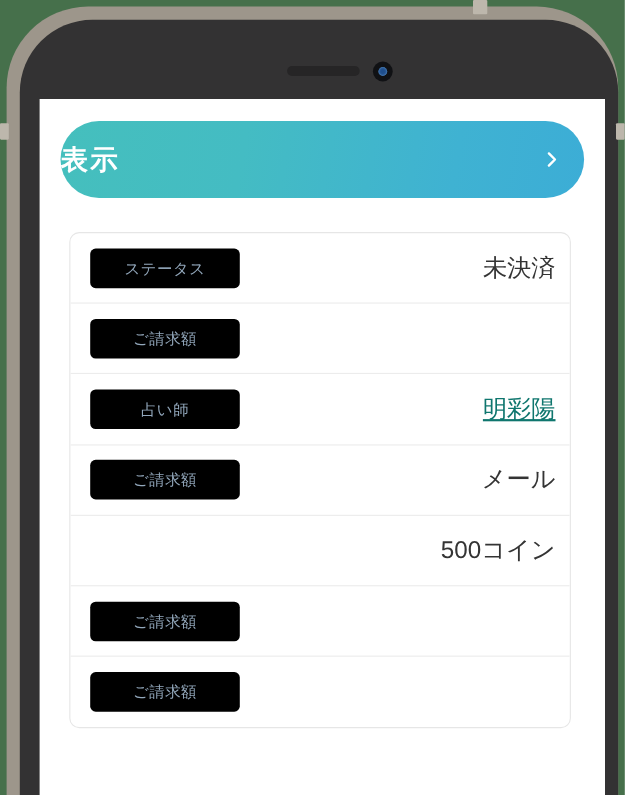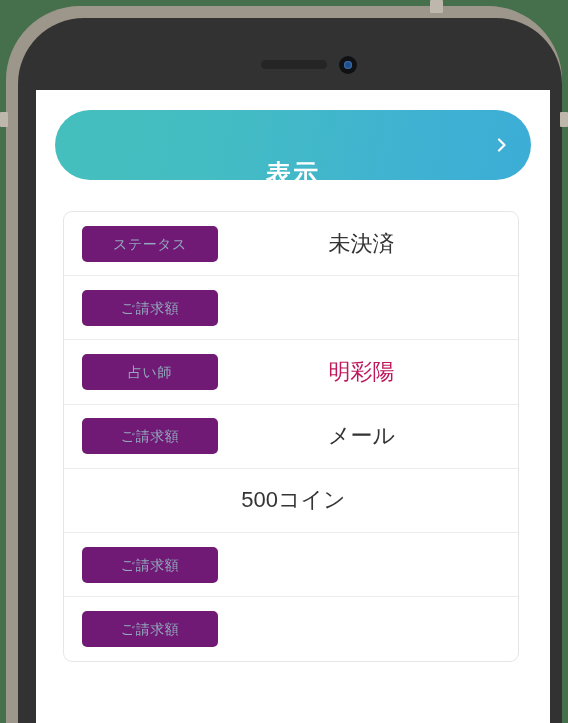--- a/index.html
+++ b/index.html
@@ -104,26 +104,25 @@
     background: linear-gradient(100deg, #45bfbd 0%, #44bcc3 35%, #3fb2d2 75%, #3cadd6 100%);
     color: #ffffff;
     cursor: pointer;
     display: block;
   }
   #display-button-label {
     position: absolute;
     left: 0; right: 0;
     top: 50%;
     transform: translateY(-50%);
-    text-align: center;
+    text-align: left;
     font-size: 25px;
     font-weight: bold;
     letter-spacing: 2px;
     color: #ffffff;
-    margin-top: 28px;
   }
   #chevron-right-icon {
     position: absolute;
     right: 22px;
     top: 50%;
     transform: translateY(-50%);
     width: 14px;
     height: 14px;
     display: block;
   }
@@ -147,40 +146,41 @@
     border-bottom: 1px solid #ececec;
     padding: 0 0 0 18px;
   }
   .detail-row:last-child { border-bottom: none; }
 
   .row-label {
     flex: 0 0 136px;
     height: 36px;
     line-height: 36px;
     border-radius: 5px;
-    background: #701a75;
+    background: #000000;
     color: #93a8bc;
     font-size: 14px;
     text-align: center;
     letter-spacing: 0.5px;
     overflow: hidden;
     white-space: nowrap;
   }
 
   .row-value {
     flex: 1 1 auto;
-    text-align: center;
+    text-align: right;
     padding-right: 13px;
     font-size: 22px;
     color: #343434;
     white-space: nowrap;
   }
 
   .row-value.is-link {
-    color: #be185d;
+    color: #0f766e;
+    text-decoration: underline;
     cursor: pointer;
   }
 </style>
 </head>
 <body>
 
 <div id="phone-frame">
   <div id="phone-body">
 
     <div id="speaker-grille"></div>

